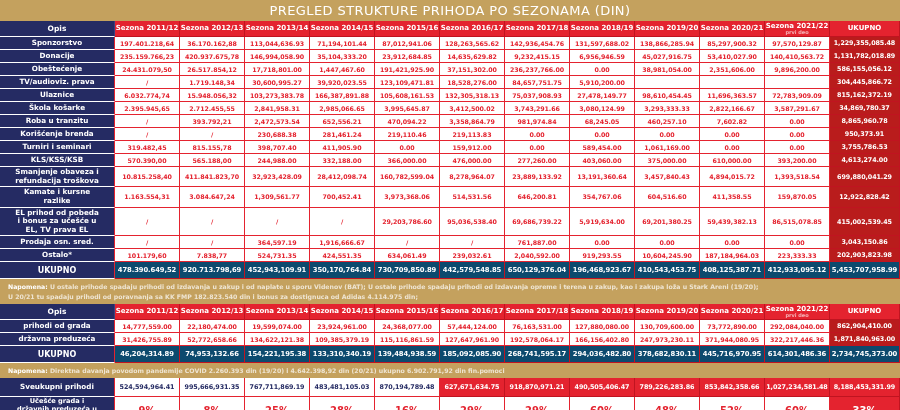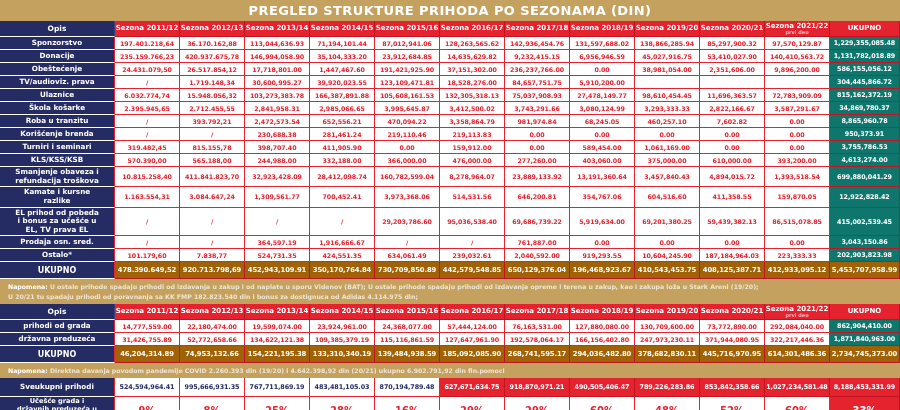--- a/index.html
+++ b/index.html
@@ -1,44 +1,44 @@
 <!DOCTYPE html>
 <html><head>
 <meta charset="utf-8">
 <style>
   * { box-sizing: border-box; margin: 0; padding: 0; }
   html,body { width: 900px; height: 410px; overflow: hidden; background: #fff;
     font-family: "DejaVu Sans", sans-serif; }
 
   .title-band { height: 21px; background: #C4A15E; display: flex; align-items: center; justify-content: center; }
-  .title-band span { color: #fff; font-weight: bold; font-size: 13px; letter-spacing: .4px; }
+  .title-band span { color: #fff; font-weight: normal; font-size: 13px; letter-spacing: .4px; }
 
   table { width: 900px; border-collapse: separate; border-spacing: 0; table-layout: fixed; }
   td { text-align: center; vertical-align: middle; overflow: hidden; }
 
   
   tr.hdr td { background: #E4232F; color: #fff; font-weight: bold; font-size: 7px;
     height: 16px; border-right: 1px solid #C01420; border-bottom: 1px solid #C01420; line-height: 1.05; }
   tr.hdr td.opis { background: #252B63; border-right: 1px solid #3a4180; border-bottom: 1px solid #fff; font-size: 7.5px; }
   .hmain { display: block; line-height: 7px; text-align: center; }
   .sub { display: block; line-height: 5px; font-size: 5px; color: rgba(255,255,255,.65); }
 
   
   td.lab { background: #252B63; color: #fff; font-weight: bold; font-size: 7.2px;
     border-right: 1px solid #E4232F; border-bottom: 1px solid #fff; padding: 1px 13px; line-height: 1.2; }
   td.lab-small { font-size: 6.6px; }
 
   
   td.val { background: #fff; color: #E4232F; font-weight: bold; font-size: 6.3px; letter-spacing: -.1px;
     border-right: 1px solid #E4232F; border-bottom: 1px solid #E4232F; height: 13px; padding: 1px 0; }
-  td.tot { background: #0f766e; color: #fff; font-size: 6.4px;
+  td.tot { background: #b91c1c; color: #fff; font-size: 6.4px;
     border-right: 1px solid #C01420; border-bottom: 1px solid #C01420; }
 
   
-  tr.total-row td.val { background: #a16207; color: #fff; font-size: 6.8px; height: 17px;
+  tr.total-row td.val { background: #0c4a6e; color: #fff; font-size: 6.8px; height: 17px;
     border-right: 1px solid #C01420; border-bottom: 1px solid #C01420; }
   tr.total-row td.lab { font-size: 8px; border-bottom: 1px solid #fff; }
 
   
   .note { background: #C4A15E; padding: 3px 8px 2px 8px; color: rgba(255,255,255,.72);
     font-size: 6.2px; font-weight: bold; line-height: 1.6; }
   .note b { color: #fff; }
 
   
   td.sv { font-size: 6.4px; height: 19px; }

